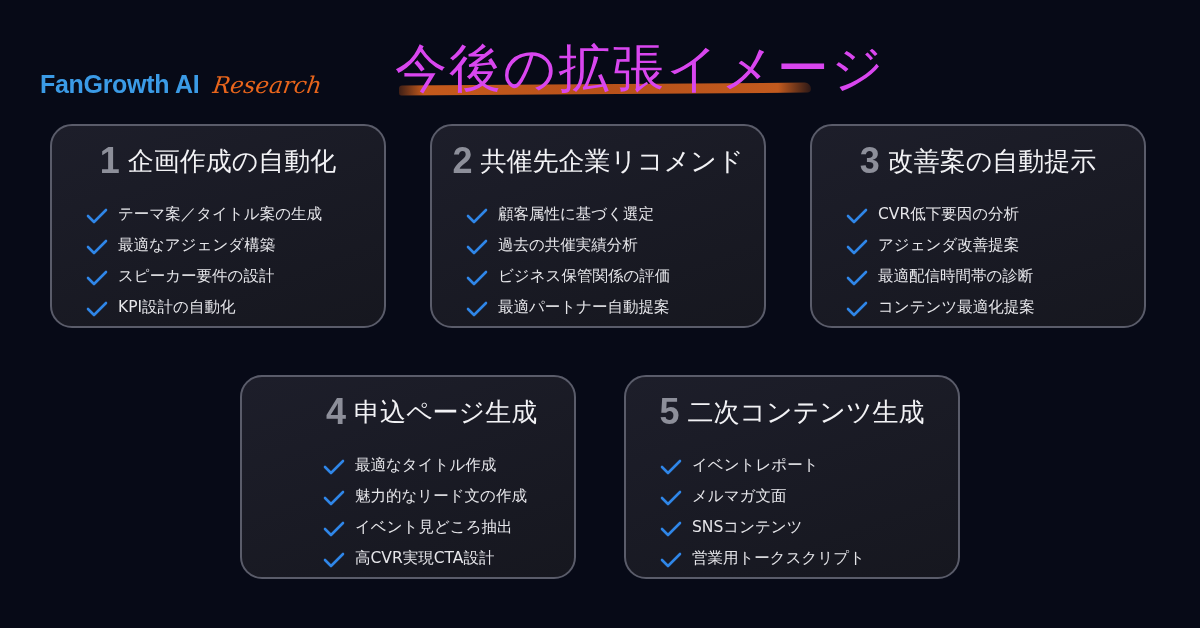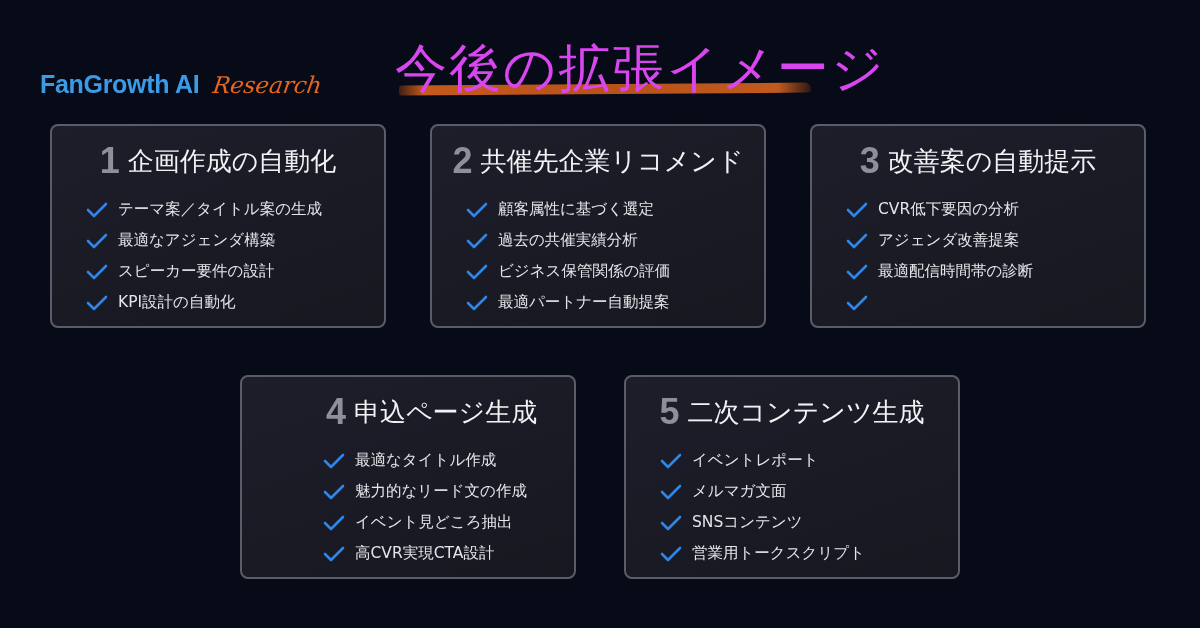--- a/index.html
+++ b/index.html
@@ -39,37 +39,37 @@
     background: linear-gradient(90deg, rgba(190,80,20,0.3), #c55a1c 6%, #b8511a 50%, #c25a1e 92%, rgba(190,80,20,0.2));
     border-radius: 4px 8px 5px 3px;
     transform: rotate(-0.4deg);
   }
   .card {
     position: absolute;
     width: 336px; height: 204px;
     box-sizing: border-box;
     background: linear-gradient(160deg, #1d1e2a 0%, #16171f 100%);
     border: 2px solid #5a5c6a;
-    border-radius: 8px;
+    border-radius: 22px;
   }
   .card-head {
     text-align: center; margin-top: 14px;
     white-space: nowrap;
   }
   .card-num {
     font-family: "Liberation Sans", sans-serif;
     font-weight: bold; font-size: 36px; color: #8d8f9a;
     vertical-align: middle; margin-right: 8px;
   }
   .card-title {
     font-size: 26px; color: #f2f2f5; vertical-align: middle;
   }
   .items { list-style: none; margin: 12px 0 0 34px; padding: 0; }
   .items li {
-    display: flex; align-items: center; height: 31px;
+    display: flex; align-items: flex-end; height: 31px;
   }
   .check {
     width: 22px; height: 18px; margin-right: 10px; flex: none;
   }
   .item-text { font-size: 15.5px; color: #e6e6ea; white-space: nowrap; }
 </style>
 </head>
 <body>
 
 <div class="logo">
@@ -166,20 +166,21 @@
     <li>
         <svg class="check" viewBox="0 0 22 18">
           <path d="M2 9 L8 15 L20 3" fill="none" stroke="#2f86e8" stroke-width="2.6" stroke-linecap="round" stroke-linejoin="round"></path>
         </svg>
         <span class="item-text">最適配信時間帯の診断</span>
       </li>
     <li>
         <svg class="check" viewBox="0 0 22 18">
           <path d="M2 9 L8 15 L20 3" fill="none" stroke="#2f86e8" stroke-width="2.6" stroke-linecap="round" stroke-linejoin="round"></path>
         </svg>
+        <span class="item-text">コンテンツ最適化提案</span>
       </li>
   </ul>
 </div>
 
 <div class="card" style="left:240px; top:375px;padding-left:47px;">
   <div class="card-head">
     <span class="card-num">4</span><span class="card-title">申込ページ生成</span>
   </div>
   <ul class="items">
     <li>

